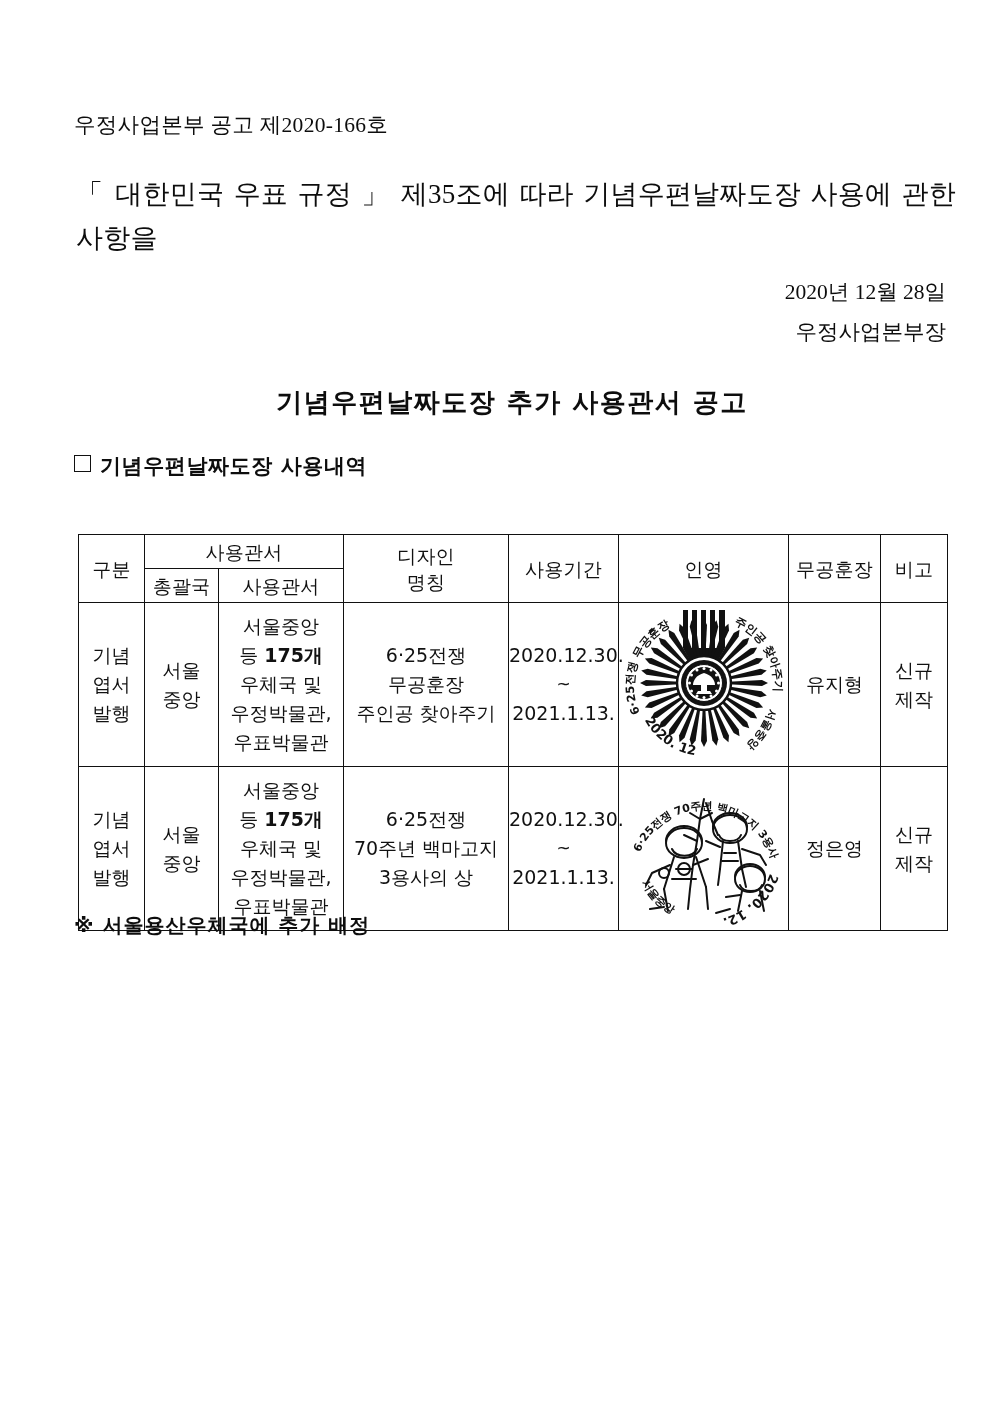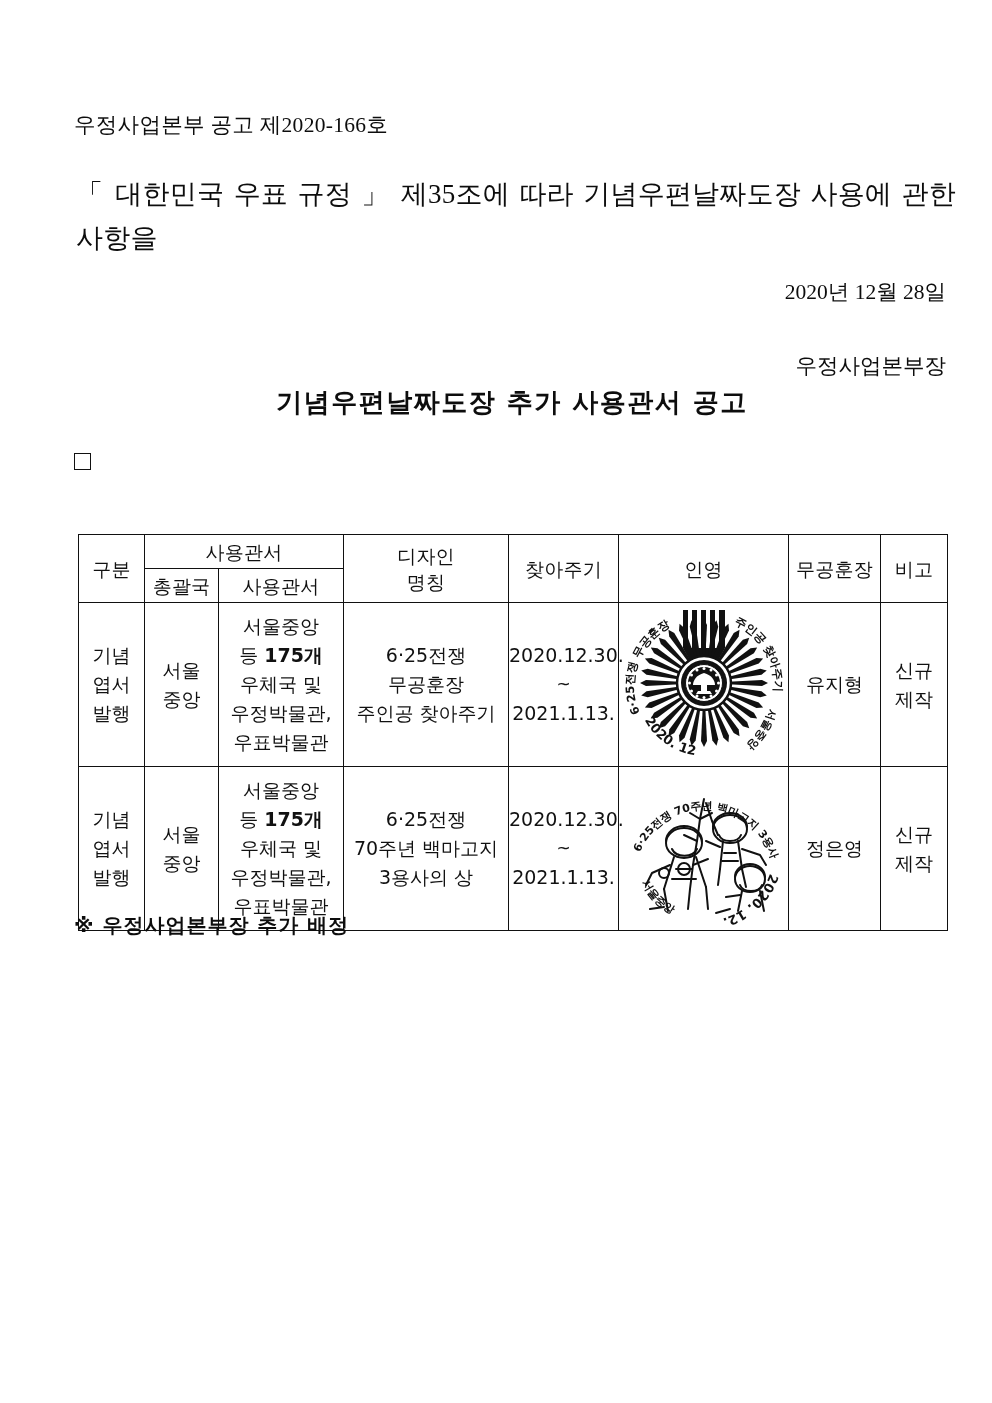--- a/index.html
+++ b/index.html
@@ -53,21 +53,20 @@
     text-align: left;
     white-space: nowrap;
   }
   .signer-line {
     position: absolute;
     right: 62px;
     top: 317px;
     font-size: 21.5px;
     text-align: right;
     white-space: nowrap;
-    margin-top: 34px;
   }
 
   .doc-title {
     position: absolute;
     left: 0;
     top: 385px;
     width: 992px;
     text-align: center;
     font-size: 26px;
     font-weight: bold;
@@ -178,21 +177,21 @@
   <div class="intro">
     <span>「 대한민국 우표 규정 」 제35조에 따라 기념우편날짜도장 사용에 관한 사항을</span>
   </div>
 
   <div class="date-line">2020년 12월 28일</div>
   <div class="signer-line">우정사업본부장</div>
 
   <div class="doc-title">기념우편날짜도장 추가 사용관서 공고</div>
 
   <div class="section-head">
-    <span class="box-glyph"></span>
+    <span class="box-glyph"></span><span>기념우편날짜도장 사용내역</span>
   </div>
 
   <div class="tbl-wrap">
     <table class="reg">
       <colgroup>
         <col class="c-gubun">
           <col class="c-chong">
           <col class="c-sayong">
           <col class="c-design">
         <col class="c-period">
@@ -201,21 +200,21 @@
           <col class="c-bigo">
       </colgroup>
       <thead>
         <tr>
           <th rowspan="2">구분</th>
           <th colspan="2">사용관서</th>
           <th rowspan="2">
             <span style="display:block">디자인</span>
             <span style="display:block">명칭</span>
           </th>
-          <th rowspan="2">찾아주기</th>
+          <th rowspan="2">사용기간</th>
           <th rowspan="2">인영</th>
           <th rowspan="2">무공훈장</th>
           <th rowspan="2">비고</th>
         </tr>
         <tr>
           <th>총괄국</th>
           <th>사용관서</th>
         </tr>
       </thead>
       <tbody>
@@ -450,15 +449,15 @@
           <td class="cell-multi">
             <span class="l">신규</span>
             <span class="l">제작</span>
           </td>
         </tr>
 
       </tbody>
     </table>
   </div>
 
-  <div class="footnote">※ 우정사업본부장 추가 배정</div>
+  <div class="footnote">※ 서울용산우체국에 추가 배정</div>
 
 </div>
 
 </body></html>

